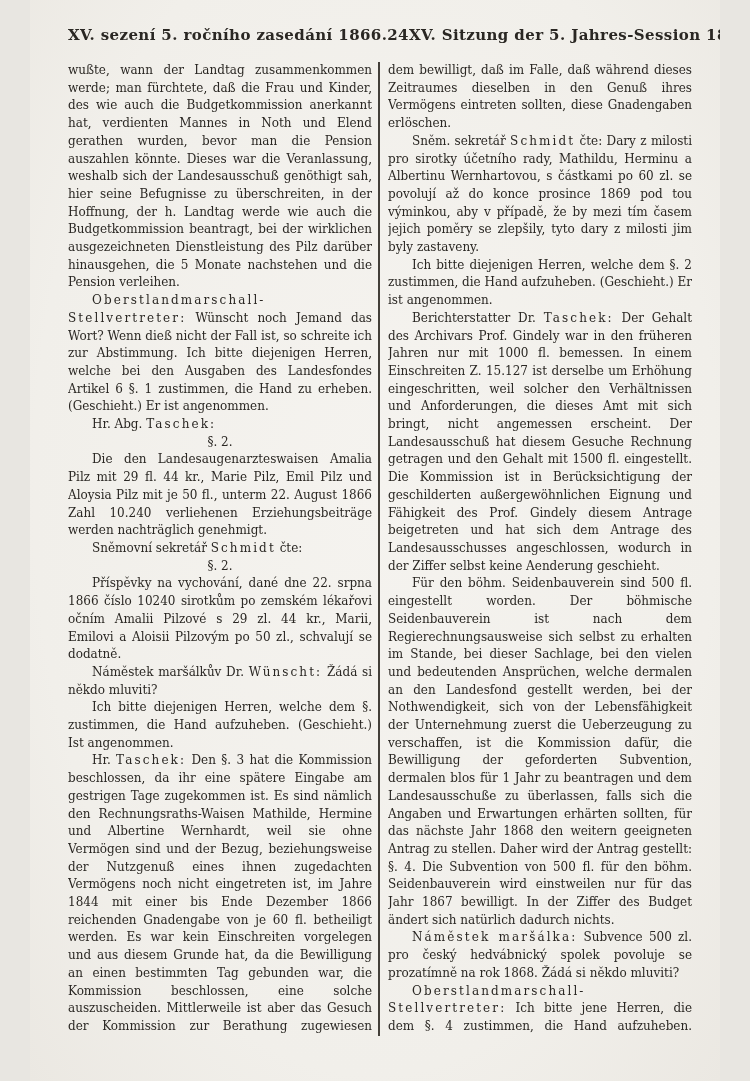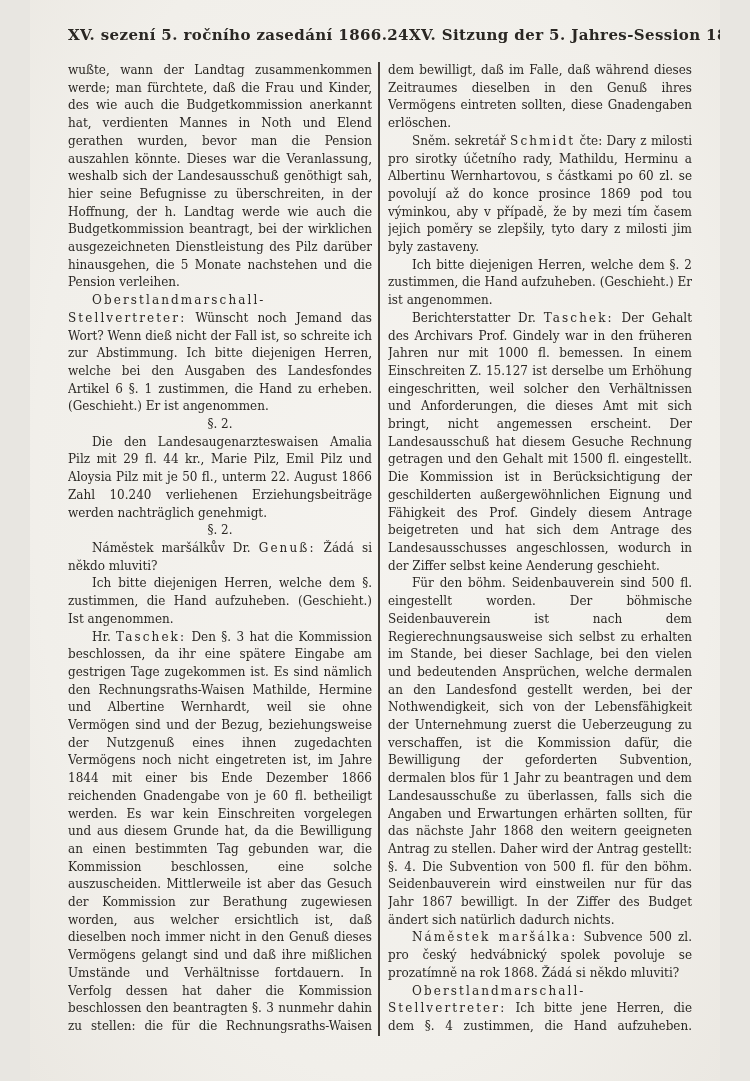--- a/index.html
+++ b/index.html
@@ -81,24 +81,27 @@
   <div class="header">
     <span class="h-left">XV. sezení 5. ročního zasedání 1866.</span>
     <span class="h-num">24</span>
     <span class="h-right">XV. Sitzung der 5. Jahres-Session 1866.</span>
   </div>
 
   <div class="content">
     <div class="col" id="col-left">
         <p class="para"><span class="normal">wußte, wann der Landtag zusammenkommen werde; man fürchtete, daß die Frau und Kinder, des wie auch die Budgetkommission anerkannt hat, verdienten Mannes in Noth und Elend gerathen wurden, bevor man die Pension auszahlen könnte. Dieses war die Veranlassung, weshalb sich der Landesausschuß genöthigt sah, hier seine Befugnisse zu überschreiten, in der Hoffnung, der h. Landtag werde wie auch die Budgetkommission beantragt, bei der wirklichen ausgezeichneten Dienstleistung des Pilz darüber hinausgehen, die 5 Monate nachstehen und die Pension verleihen.</span></p>
         <p class="para indent"><span class="spaced">Oberstlandmarschall-Stellvertreter:</span><span class="normal"> Wünscht noch Jemand das Wort? Wenn dieß nicht der Fall ist, so schreite ich zur Abstimmung. Ich bitte diejenigen Herren, welche bei den Ausgaben des Landesfondes Artikel 6 §. 1 zustimmen, die Hand zu erheben. (Geschieht.) Er ist angenommen.</span></p>
+        <p class="para indent"><span class="normal">Hr. Abg. </span><span class="spaced">Taschek:</span></p>
         <p class="para center"><span class="normal">§. 2.</span></p>
         <p class="para indent"><span class="normal">Die den Landesaugenarzteswaisen Amalia Pilz mit 29 fl. 44 kr., Marie Pilz, Emil Pilz und Aloysia Pilz mit je 50 fl., unterm 22. August 1866 Zahl 10.240 verliehenen Erziehungsbeiträge werden nachträglich genehmigt.</span></p>
+        <p class="para indent"><span class="normal">Sněmovní sekretář </span><span class="spaced">Schmidt</span><span class="normal"> čte:</span></p>
         <p class="para center"><span class="normal">§. 2.</span></p>
-        <p class="para indent"><span class="normal">Náměstek maršálkův Dr. </span><span class="spaced">Genuß:</span><span class="normal"> Žádá si někdo mluviti?</span></p>
+        <p class="para indent"><span class="normal">Příspěvky na vychování, dané dne 22. srpna 1866 číslo 10240 sirotkům po zemském lékařovi očním Amalii Pilzové s 29 zl. 44 kr., Marii, Emilovi a Aloisii Pilzovým po 50 zl., schvalují se dodatně.</span></p>
+        <p class="para indent"><span class="normal">Náměstek maršálkův Dr. </span><span class="spaced">Wünscht:</span><span class="normal"> Žádá si někdo mluviti?</span></p>
         <p class="para indent"><span class="normal">Ich bitte diejenigen Herren, welche dem §. zustimmen, die Hand aufzuheben. (Geschieht.) Ist angenommen.</span></p>
         <p class="para indent"><span class="normal">Hr. </span><span class="spaced">Taschek:</span><span class="normal"> Den §. 3 hat die Kommission beschlossen, da ihr eine spätere Eingabe am gestrigen Tage zugekommen ist. Es sind nämlich den Rechnungsraths-Waisen Mathilde, Hermine und Albertine Wernhardt, weil sie ohne Vermögen sind und der Bezug, beziehungsweise der Nutzgenuß eines ihnen zugedachten Vermögens noch nicht eingetreten ist, im Jahre 1844 mit einer bis Ende Dezember 1866 reichenden Gnadengabe von je 60 fl. betheiligt werden. Es war kein Einschreiten vorgelegen und aus diesem Grunde hat, da die Bewilligung an einen bestimmten Tag gebunden war, die Kommission beschlossen, eine solche auszuscheiden. Mittlerweile ist aber das Gesuch der Kommission zur Berathung zugewiesen worden, aus welcher ersichtlich ist, daß dieselben noch immer nicht in den Genuß dieses Vermögens gelangt sind und daß ihre mißlichen Umstände und Verhältnisse fortdauern. In Verfolg dessen hat daher die Kommission beschlossen den beantragten §. 3 nunmehr dahin zu stellen: die für die Rechnungsraths-Waisen Mathilde, Hermine und Albertine Wernhardt mit je 60 fl. eingesetzten Gnadengaben werden bis Ende Dezember 1869 mit</span></p>
       </div>
     <div class="col-divider" style="background: rgb(67, 63, 57);"></div>
     <div class="col" id="col-right">
         <p class="para"><span class="normal">dem bewilligt, daß im Falle, daß während dieses Zeitraumes dieselben in den Genuß ihres Vermögens eintreten sollten, diese Gnadengaben erlöschen.</span></p>
         <p class="para indent"><span class="normal">Sněm. sekretář </span><span class="spaced">Schmidt</span><span class="normal"> čte: Dary z milosti pro sirotky účetního rady, Mathildu, Herminu a Albertinu Wernhartovou, s částkami po 60 zl. se povolují až do konce prosince 1869 pod tou výminkou, aby v případě, že by mezi tím časem jejich poměry se zlepšily, tyto dary z milosti jim byly zastaveny.</span></p>
         <p class="para indent"><span class="normal">Ich bitte diejenigen Herren, welche dem §. 2 zustimmen, die Hand aufzuheben. (Geschieht.) Er ist angenommen.</span></p>
         <p class="para indent"><span class="normal">Berichterstatter Dr. </span><span class="spaced">Taschek:</span><span class="normal"> Der Gehalt des Archivars Prof. Gindely war in den früheren Jahren nur mit 1000 fl. bemessen. In einem Einschreiten Z. 15.127 ist derselbe um Erhöhung eingeschritten, weil solcher den Verhältnissen und Anforderungen, die dieses Amt mit sich bringt, nicht angemessen erscheint. Der Landesausschuß hat diesem Gesuche Rechnung getragen und den Gehalt mit 1500 fl. eingestellt. Die Kommission ist in Berücksichtigung der geschilderten außergewöhnlichen Eignung und Fähigkeit des Prof. Gindely diesem Antrage beigetreten und hat sich dem Antrage des Landesausschusses angeschlossen, wodurch in der Ziffer selbst keine Aenderung geschieht.</span></p>
         <p class="para indent"><span class="normal">Für den böhm. Seidenbauverein sind 500 fl. eingestellt worden. Der böhmische Seidenbauverein ist nach dem Regierechnungsausweise sich selbst zu erhalten im Stande, bei dieser Sachlage, bei den vielen und bedeutenden Ansprüchen, welche dermalen an den Landesfond gestellt werden, bei der Nothwendigkeit, sich von der Lebensfähigkeit der Unternehmung zuerst die Ueberzeugung zu verschaffen, ist die Kommission dafür, die Bewilligung der geforderten Subvention, dermalen blos für 1 Jahr zu beantragen und dem Landesausschuße zu überlassen, falls sich die Angaben und Erwartungen erhärten sollten, für das nächste Jahr 1868 den weitern geeigneten Antrag zu stellen. Daher wird der Antrag gestellt: §. 4. Die Subvention von 500 fl. für den böhm. Seidenbauverein wird einstweilen nur für das Jahr 1867 bewilligt. In der Ziffer des Budget ändert sich natürlich dadurch nichts.</span></p>

